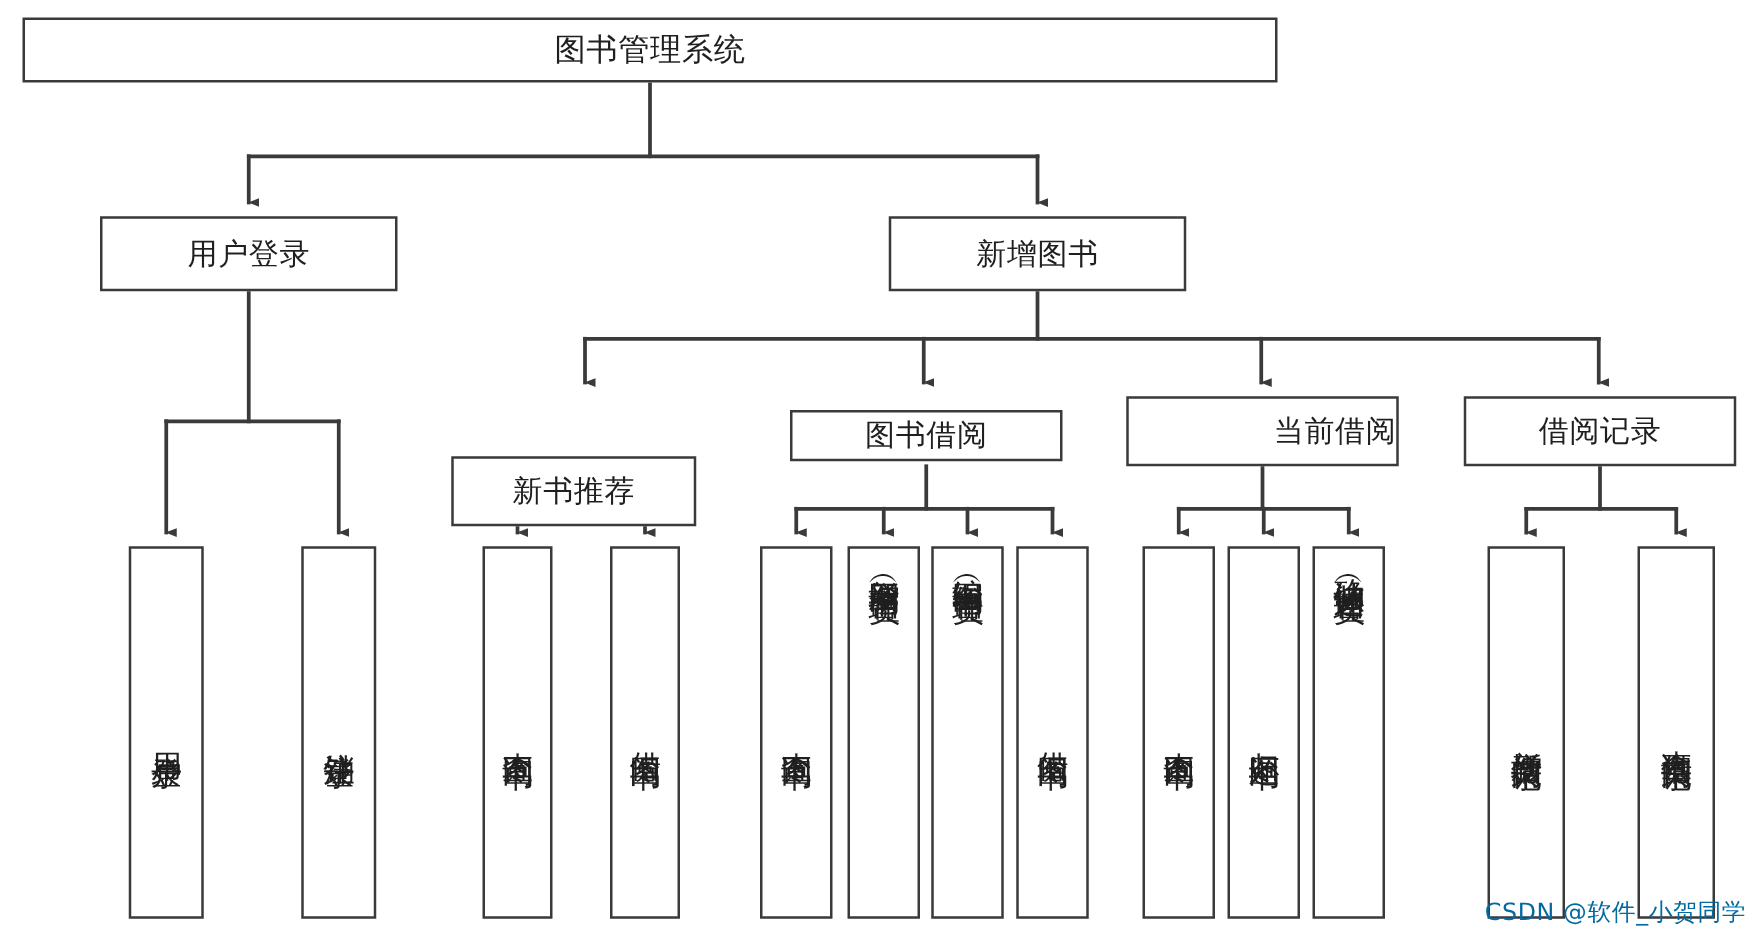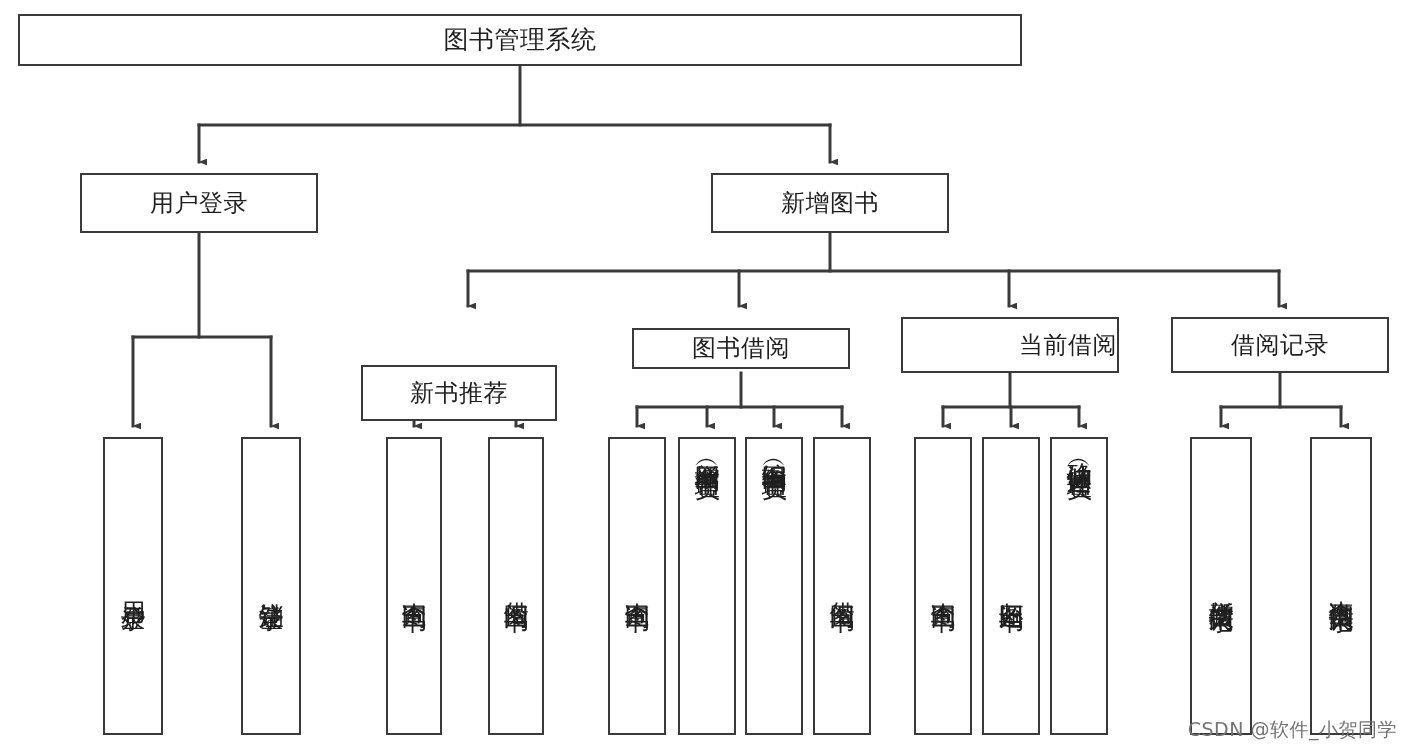--- a/index.html
+++ b/index.html
@@ -68,21 +68,21 @@
   }
   .node.leaf.mid-text {
     align-items: center;
     padding-top: 0;
   }
   .watermark {
     position: absolute;
     right: 8px;
     bottom: 4px;
     font-size: 19px;
-    color: #737373;
+    color: #0369a1;
     letter-spacing: 0.5px;
     white-space: nowrap;
     z-index: 3;
   }
 </style>
 </head>
 <body>
 
 <div id="canvas">
 

